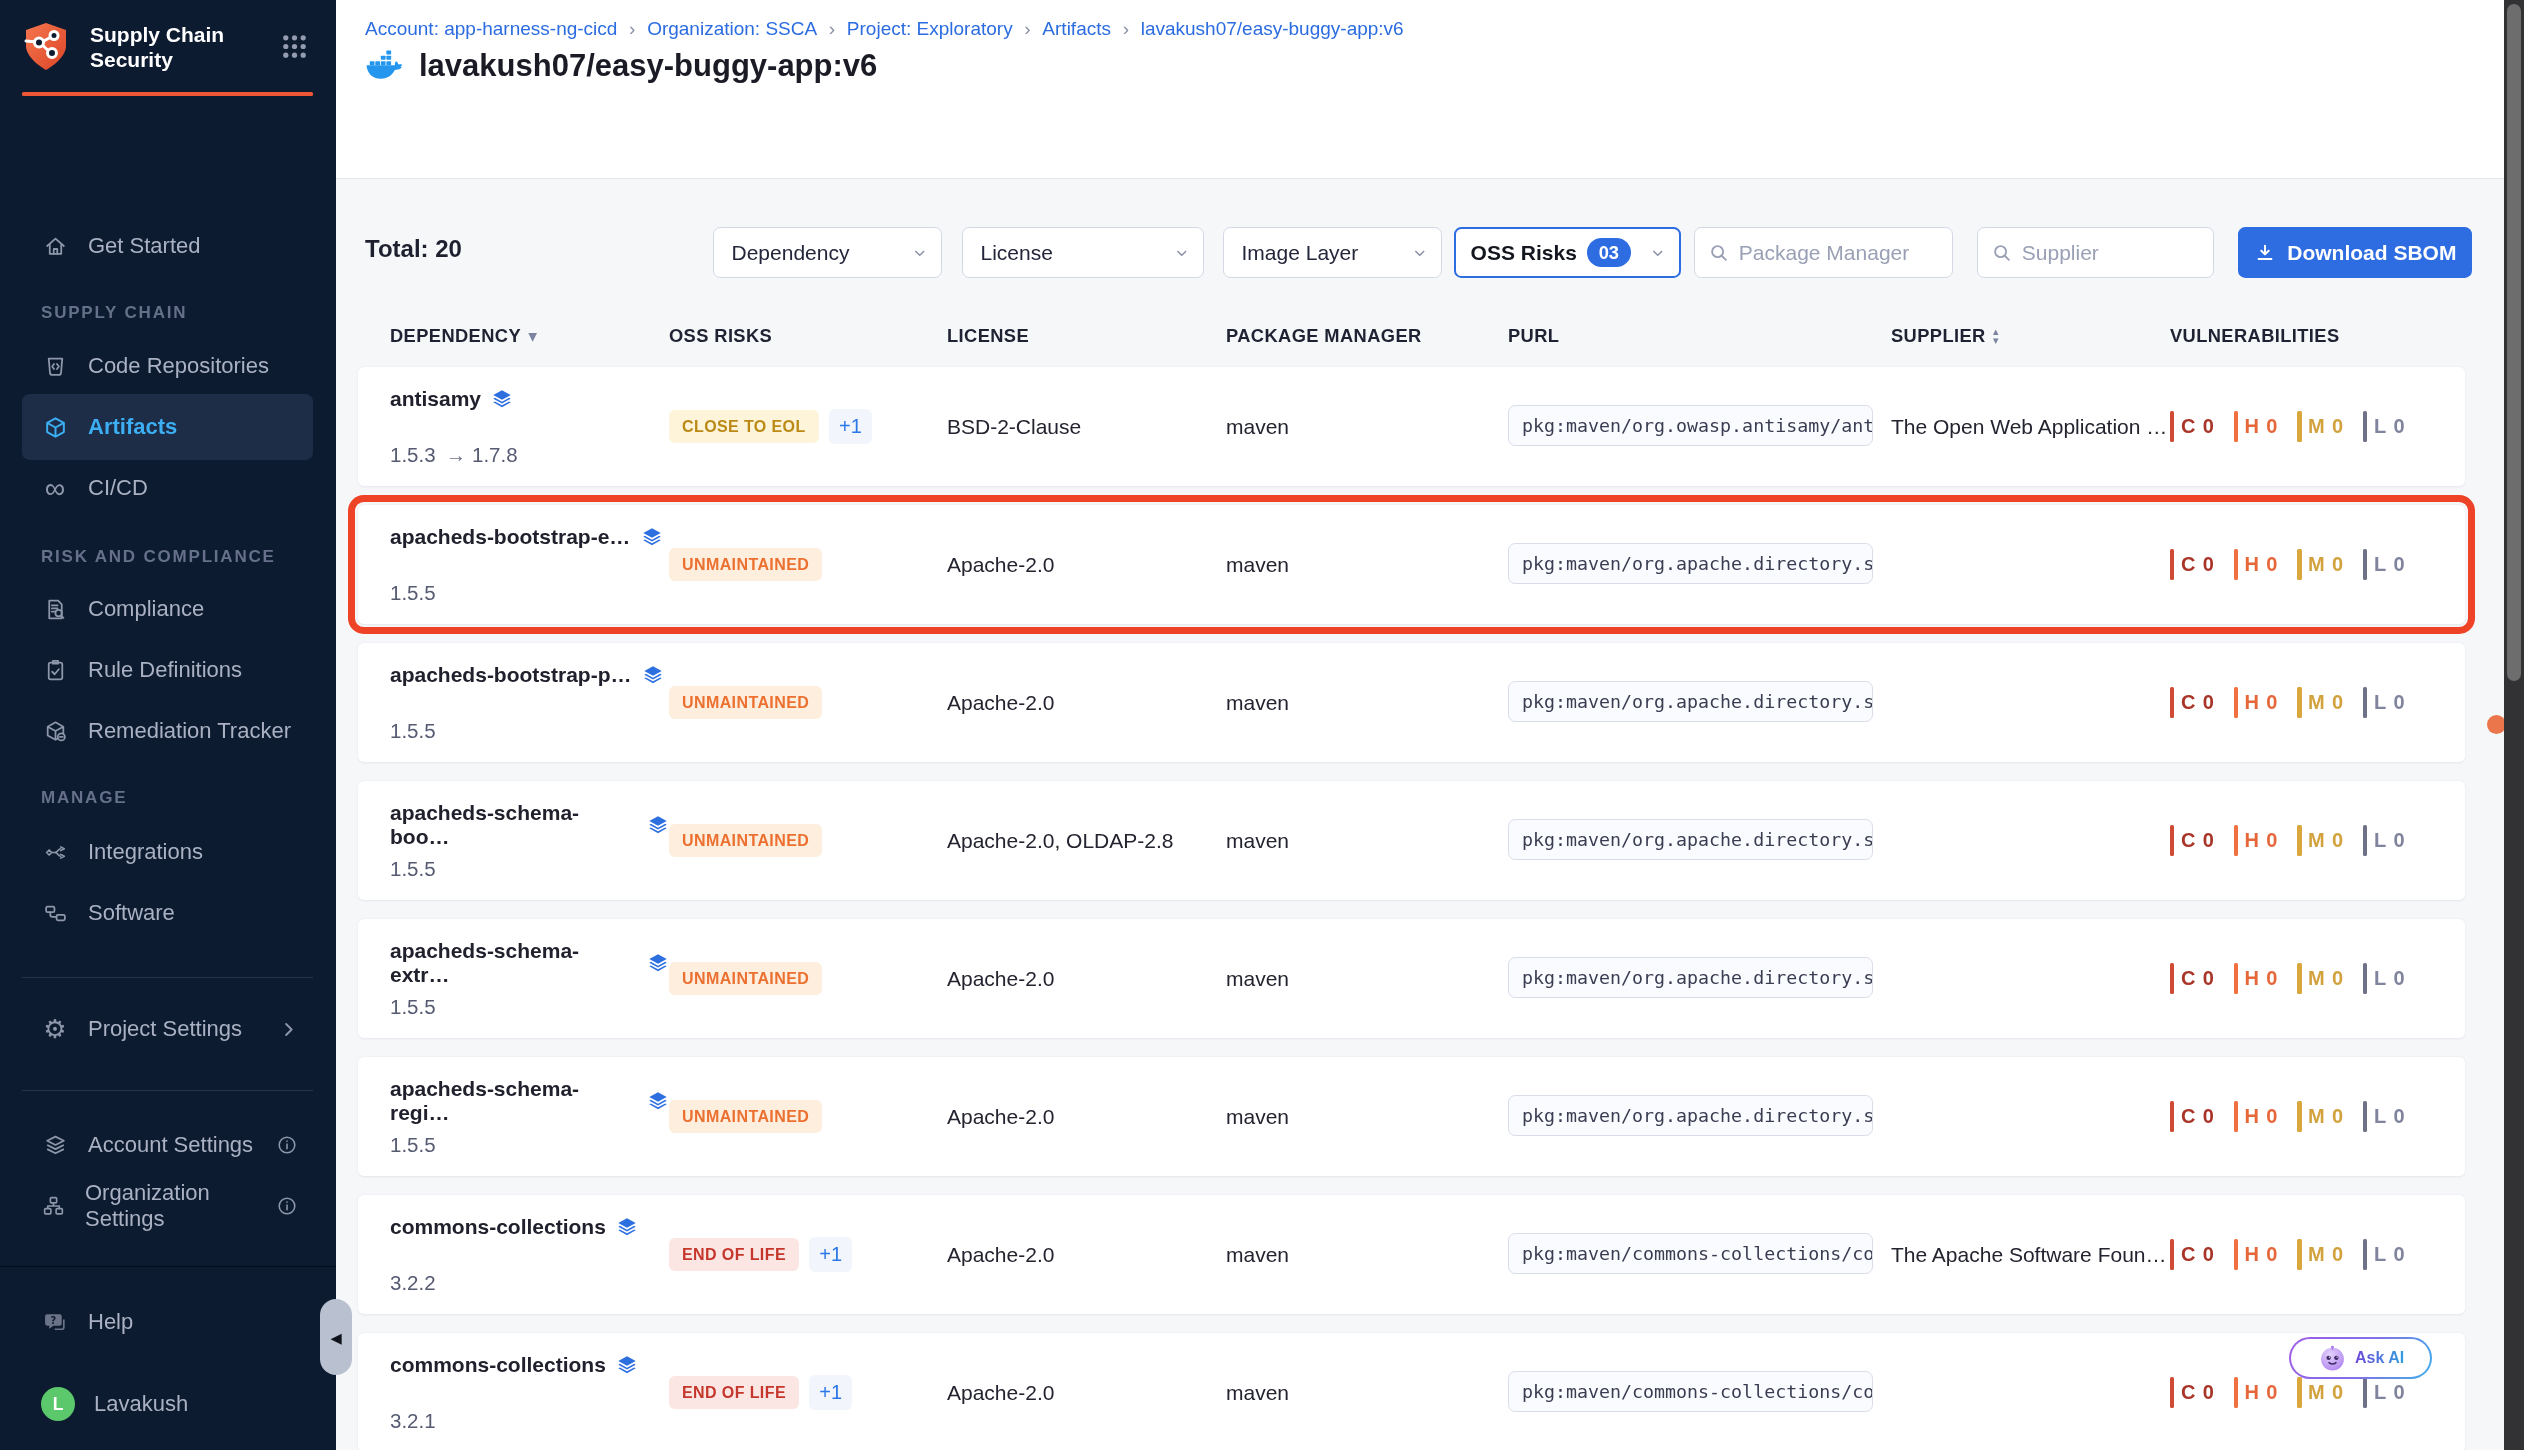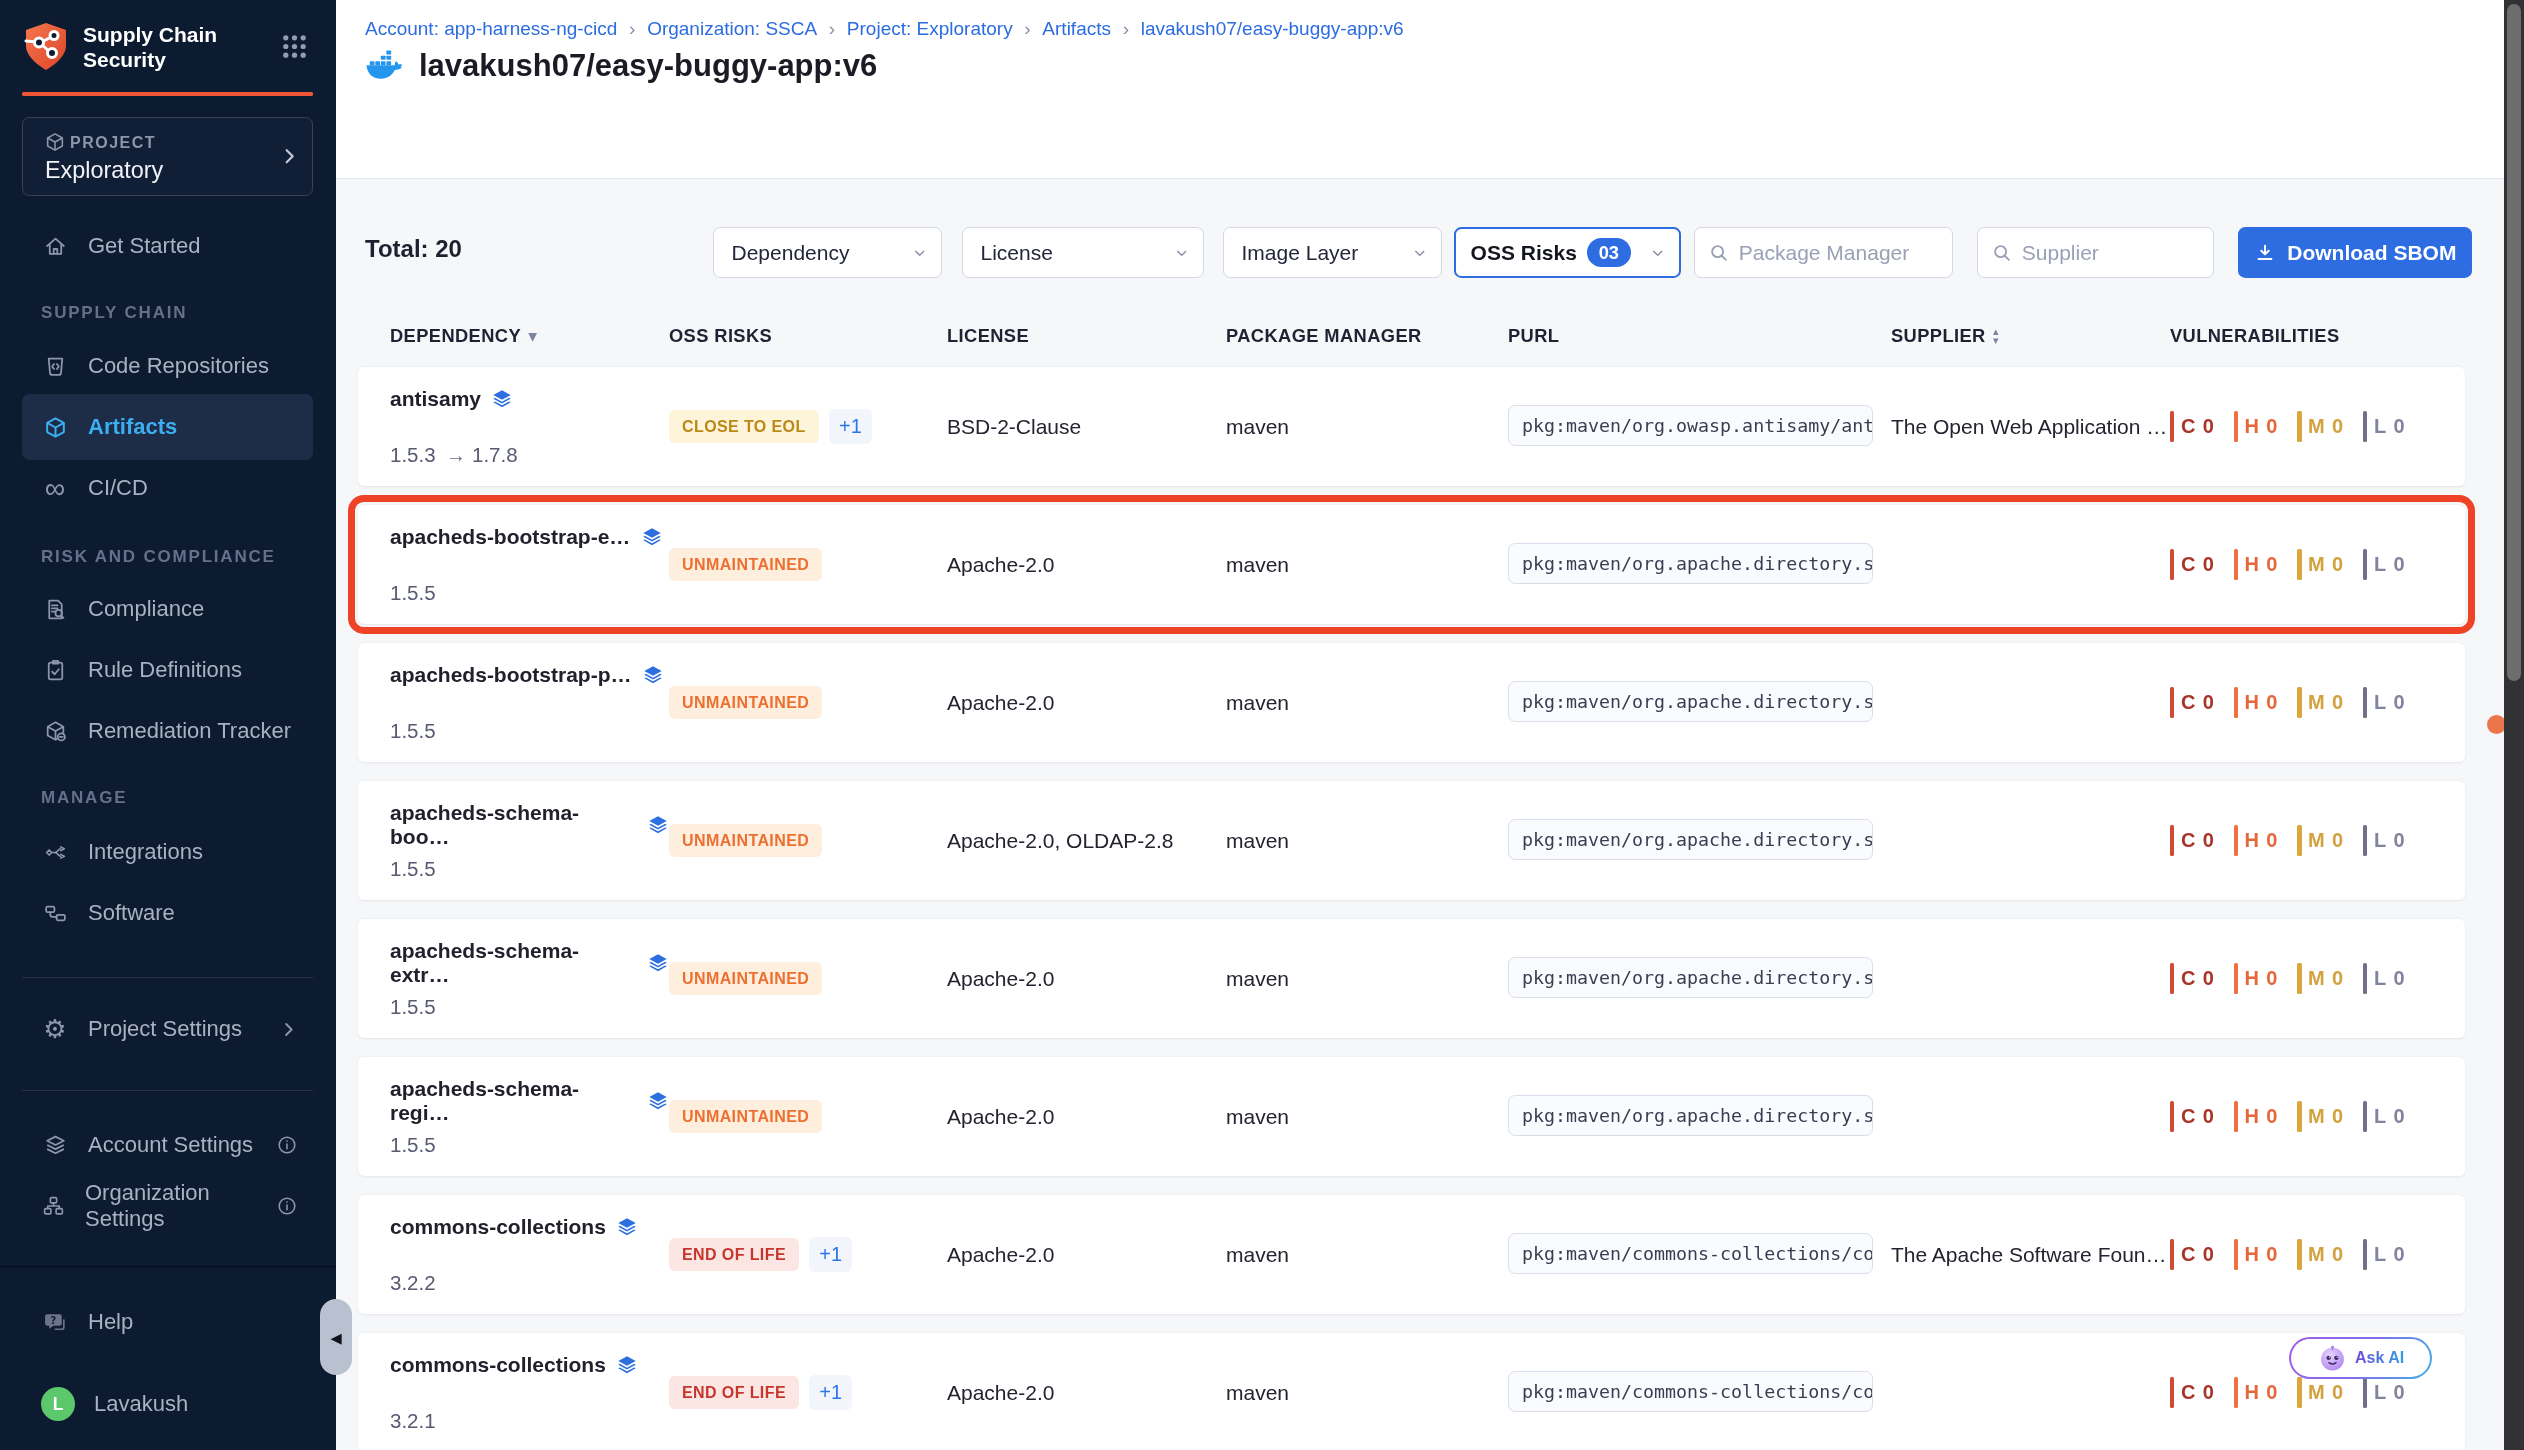--- a/index.html
+++ b/index.html
@@ -5,21 +5,21 @@
   * { margin:0; padding:0; box-sizing:border-box; }
   html,body { width:2525px; height:1450px; overflow:hidden; background:#f6f7f9;
     font-family:"Liberation Sans","DejaVu Sans",sans-serif; }
   .mono { font-family:"DejaVu Sans Mono",monospace; }
 
   
   .sidebar { position:absolute; left:0; top:0; width:336px; height:1450px;
     background:#0d1b30; z-index:15; }
   .logo-row { position:absolute; left:22px; top:17.5px; width:291px; height:58px; }
   .logo-shield { position:absolute; left:0; top:1.5px; }
-  .product-name { position:absolute; left:61px; top:4.4px; color:#fff; font-size:21px;
+  .product-name { position:absolute; left:68px; top:4.4px; color:#fff; font-size:21px;
     font-weight:bold; line-height:25.6px; width:161px; }
   .grid-icon { position:absolute; right:4.4px; top:14.6px; cursor:pointer; }
   .brand-rule { position:absolute; left:22px; top:92px; width:291px; height:3.7px;
     background:#ee5635; border-radius:1.5px; }
   .project-card { position:absolute; left:22px; top:117px; width:291px; height:79px;
     border:1.5px solid #39425a; border-radius:7.3px; background:#111f36; cursor:pointer; }
   .project-label { position:absolute; left:47px; top:16px; color:#8d96aa; font-size:16px;
     font-weight:bold; letter-spacing:1.5px; }
   .project-cube { position:absolute; left:20.5px; top:13px; }
   .project-name { position:absolute; left:22px; top:39px; color:#f0f2f7; font-size:23.4px; }
@@ -189,35 +189,20 @@
           <circle cx="20" cy="20" r="3.6"></circle>
           <circle cx="32" cy="20" r="3.6"></circle>
         <circle cx="8" cy="32" r="3.6"></circle>
           <circle cx="20" cy="32" r="3.6"></circle>
           <circle cx="32" cy="32" r="3.6"></circle>
       </svg>
     </span>
   </div>
   <div class="brand-rule"></div>
 
-  <div class="project-card">
-    <span class="project-cube">
-      <svg width="22" height="22" viewBox="0 0 24 24" fill="none" stroke="#8d96aa" stroke-width="1.7" stroke-linejoin="round">
-        <path d="M12 3.2 20 7.6v8.8L12 20.8 4 16.4V7.6Z"></path>
-          <path d="M4 7.6l8 4.4 8-4.4M12 12v8.8"></path>
-      </svg>
-    </span>
-    <div class="project-label">PROJECT</div>
-    <div class="project-name">Exploratory</div>
-    <span class="project-chevron">
-      <svg width="20.5" height="20.5" viewBox="0 0 24 24" fill="none" stroke="#c2c8d6" stroke-width="2.6" stroke-linecap="round" stroke-linejoin="round">
-          <path d="M9 5l7 7-7 7"></path>
-        </svg>
-    </span>
-  </div>
 
   <div class="nav-item" style="top:224px">
     <span class="ni">
       <svg width="25" height="25" viewBox="0 0 24 24" fill="none" stroke="#8d96aa" stroke-width="1.7" stroke-linecap="round" stroke-linejoin="round">
         <path d="M4 11.5 12 4.5l8 7M6.5 9.8V19h11V9.8"></path>
           <path d="M10.3 19v-4.6h3.4V19"></path>
       </svg>
       </span>
     <span>Get Started</span>
   </div>

